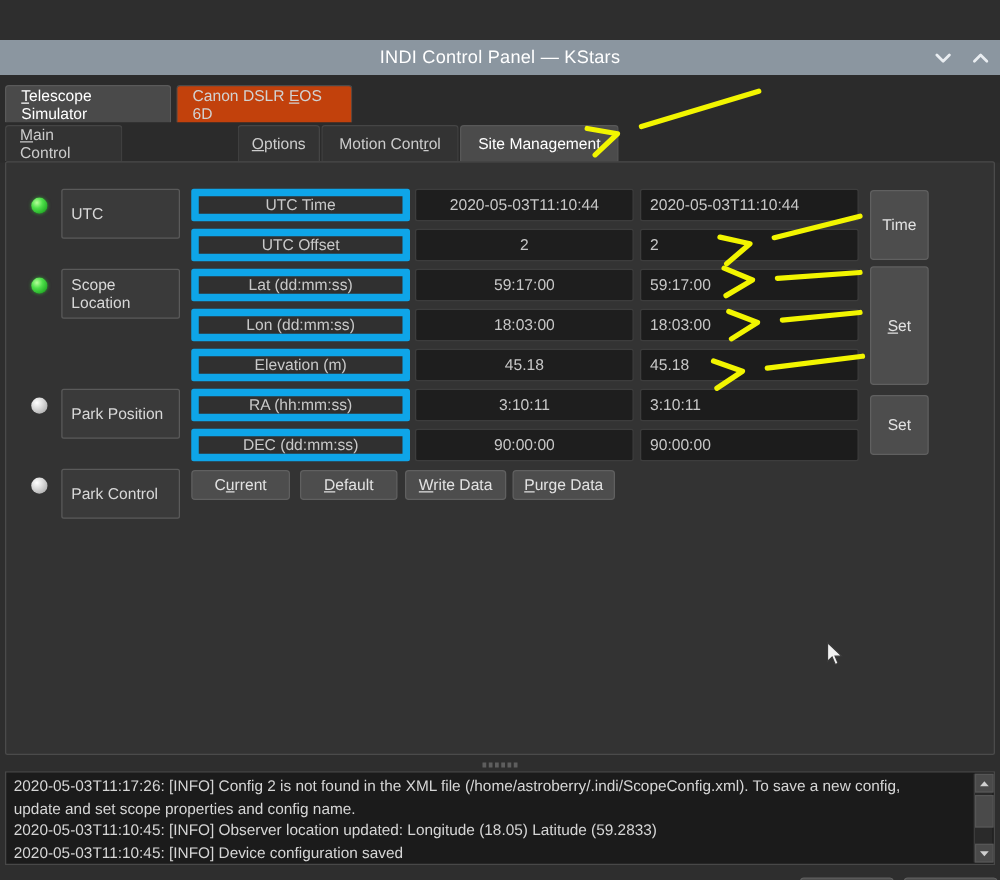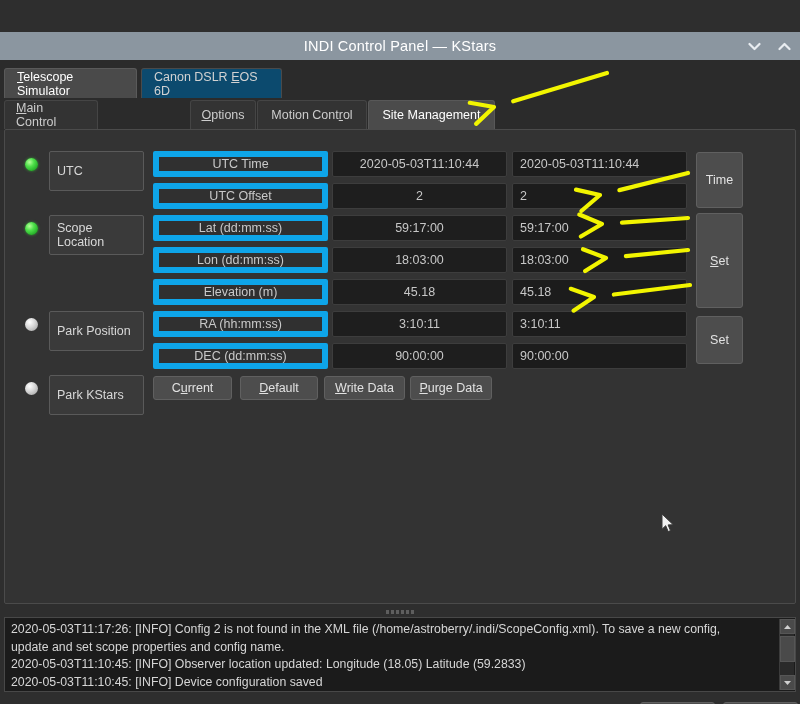--- a/index.html
+++ b/index.html
@@ -31,21 +31,21 @@
   }
   .tb-btn svg { display: block; }
 
   
   .devtabs {
     position: absolute; left: 0; top: 28px; width: 800px; height: 38px;
     background: #2b2b2b;
   }
   .devtab {
     position: absolute; top: 8px; height: 30px;
-    background: #0c4a6e; border: 1px solid #4a4a4a; border-bottom: none;
+    background: #c2410c; border: 1px solid #4a4a4a; border-bottom: none;
     border-radius: 3px 3px 0 0;
     display: flex; align-items: center; justify-content: center;
     color: #d2d2d2; font-size: 12.5px; padding: 0 12px;
     cursor: default;
   }
   .devtab.sel { background: #4a4a4a; border-color: #5a5a5a; color: #ffffff; justify-content: center; }
 
   
   .subtabs {
     position: absolute; left: 0; top: 66px; width: 800px; height: 32px;
@@ -316,21 +316,21 @@
     <div class="editbox" style="left:507px;top:213px;width:175px;">
       <span>90:00:00</span>
       </div>
 
     <div class="sidebtn" style="left:691px;top:186px;height:48px;">
       <span>Set</span>
       </div>
 
     <div class="led idle" style="left:20px;top:252px;"></div>
     <div class="propname" style="left:44px;top:245px;width:95px;">
-      <span>Park KStars</span>
+      <span>Park Control</span>
       </div>
 
     <div class="pushbtn" style="left:148px;top:246px;width:79px;">
       <span>C<u>u</u>rrent</span>
       </div>
     <div class="pushbtn" style="left:235px;top:246px;width:78px;">
       <span><u>D</u>efault</span>
       </div>
     <div class="pushbtn" style="left:319px;top:246px;width:81px;">
       <span><u>W</u>rite Data</span>

